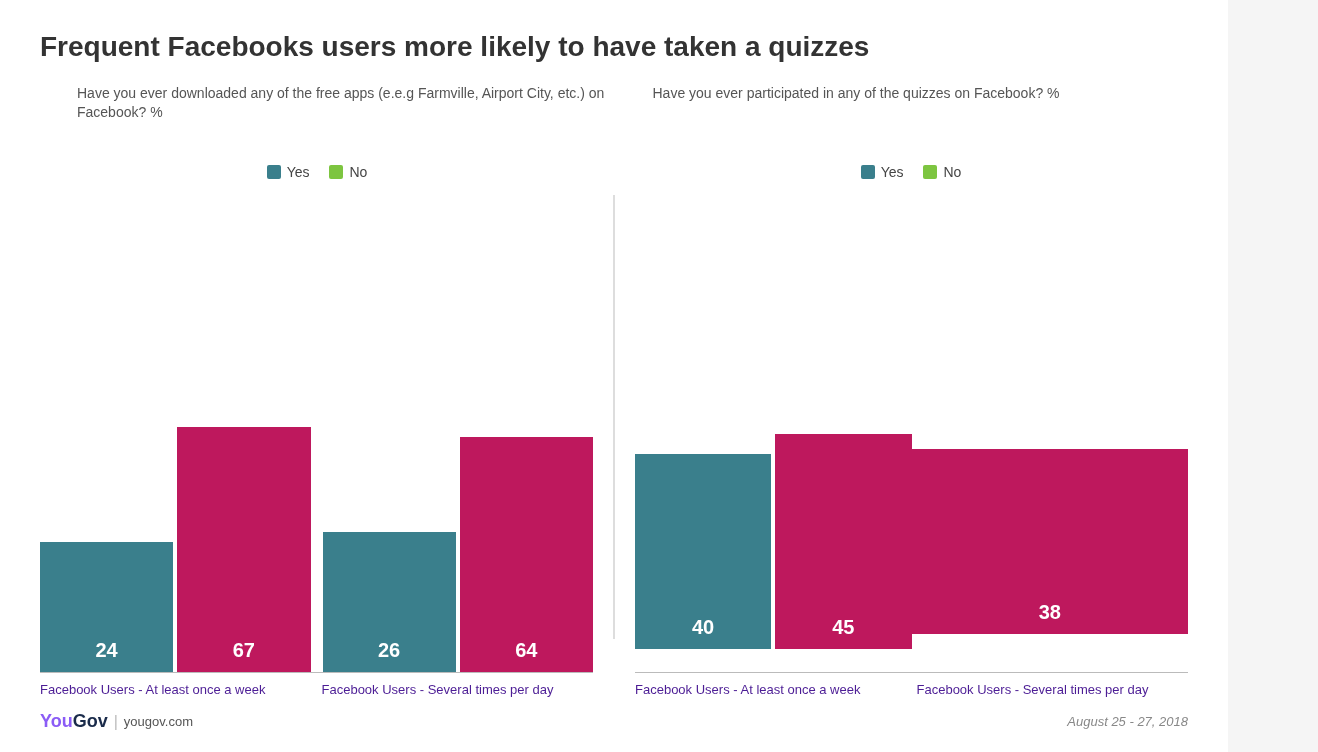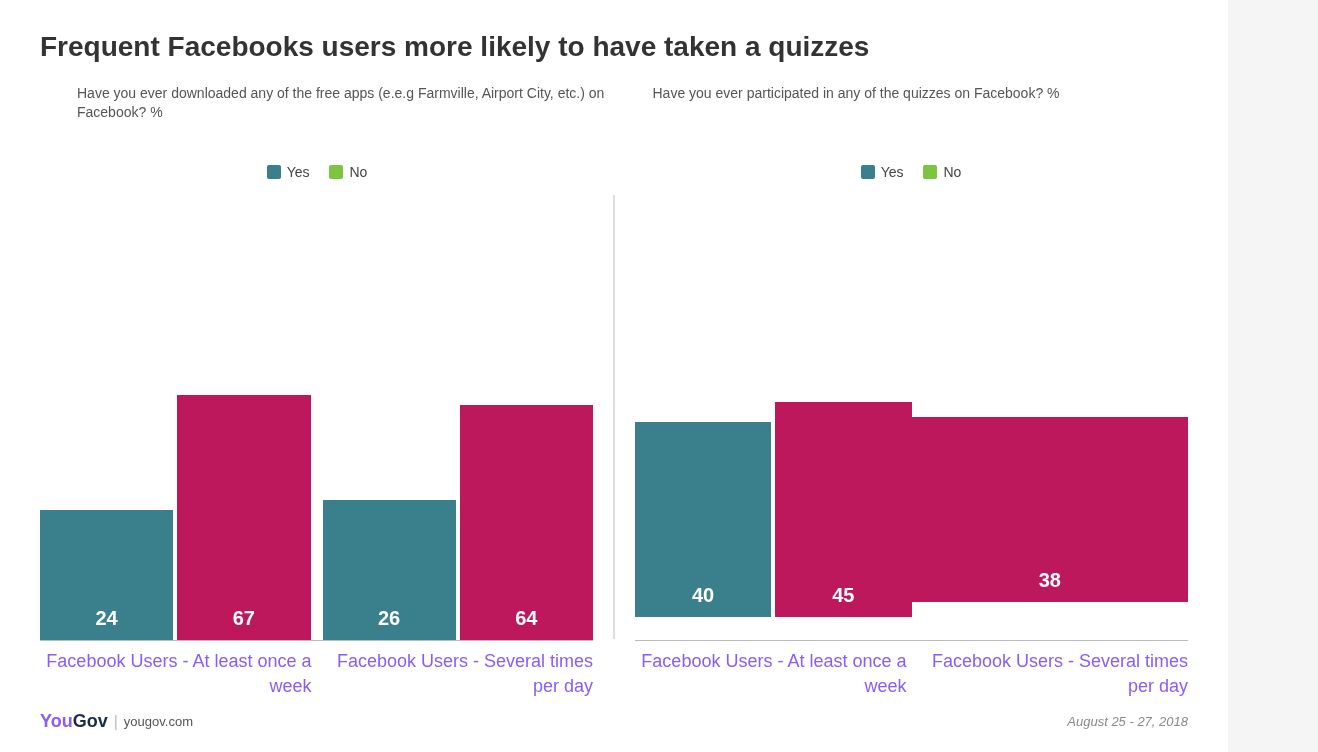--- a/index.html
+++ b/index.html
@@ -90,23 +90,23 @@
       border-top: 1.5px solid #bbb;
       margin-top: 0;
     }
     .x-labels-row {
       display: flex;
       gap: 10px;
       margin-top: 8px;
     }
     .x-label-pair {
       flex: 1;
-      text-align: right;
-      font-size: 18px;
-      color: #8b5cf6;
+      text-align: left;
+      font-size: 13px;
+      color: #4c1d95;
       line-height: 1.4;
     }
     .legend-row {
       display: flex;
       align-items: center;
       gap: 20px;
       margin-bottom: 15px;
       font-size: 14px;
       color: #444;
       justify-content: center;

